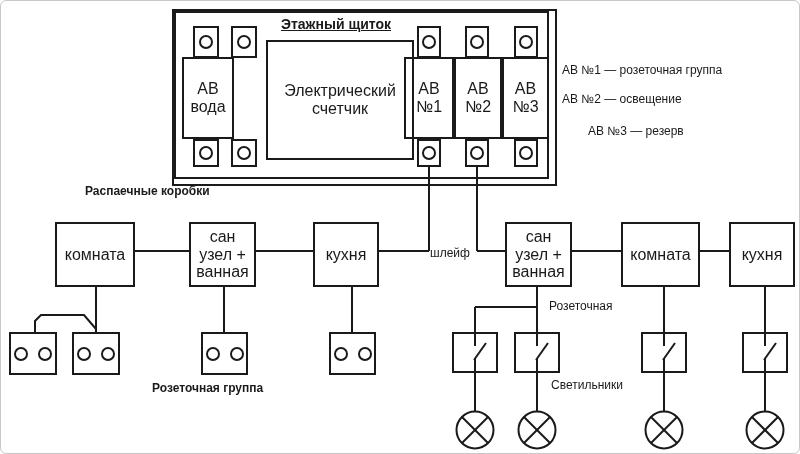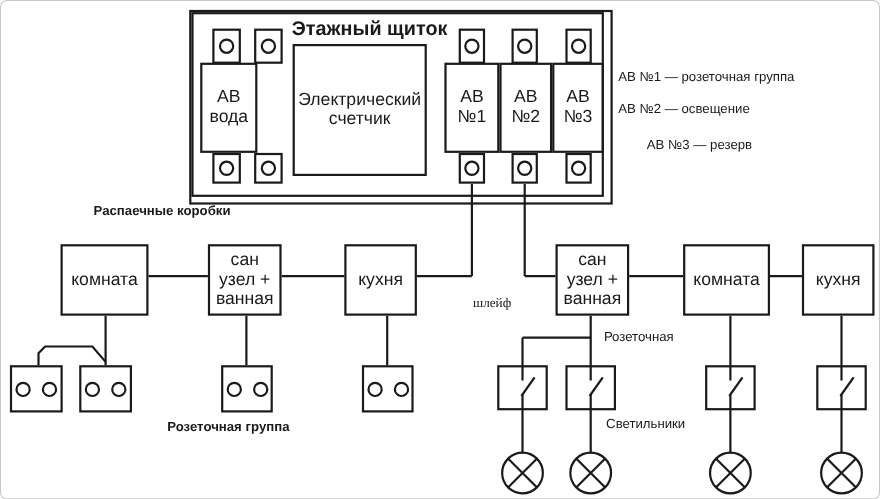--- a/index.html
+++ b/index.html
@@ -102,40 +102,40 @@
       <g>
         <circle cx="764" cy="429" r="18.5"></circle>
         <path d="M751,416 L777,442"></path>
           <path d="M777,416 L751,442"></path>
       </g>
     </g>
   </svg>
 
   <div class="abs frame" style="left:171px;top:8px;width:385px;height:177px;"></div>
   <div class="abs frame" style="left:173px;top:10px;width:375px;height:168px;"></div>
-  <div class="lbl bold" style="left:245px;top:16px;width:180px;text-align:center;font-size:18px;">Этажный щиток</div>
+  <div class="lbl bold" style="left:245px;top:16px;width:180px;text-align:center;font-size:14px;text-decoration:underline;">Этажный щиток</div>
 
   <div class="tab tab-top" style="left:192px;top:25px;width:26px;height:32px;">
       <div class="circ"></div>
     </div>
   <div class="tab tab-top" style="left:230px;top:25px;width:26px;height:32px;">
       <div class="circ"></div>
     </div>
   <div class="tab tab-top" style="left:416px;top:25px;width:24px;height:32px;">
       <div class="circ"></div>
     </div>
   <div class="tab tab-top" style="left:464px;top:25px;width:24px;height:32px;">
       <div class="circ"></div>
     </div>
   <div class="tab tab-top" style="left:513px;top:25px;width:24px;height:32px;">
       <div class="circ"></div>
     </div>
 
   <div class="box" style="left:181px;top:56px;width:52px;height:82px;">АВ вода</div>
-  <div class="box" style="left:265px;top:39px;width:122px;height:120px;">Электрический
+  <div class="box" style="left:265px;top:39px;width:148px;height:120px;">Электрический
 счетчик</div>
   <div class="box" style="left:403px;top:56px;width:50px;height:82px;">АВ
 №1</div>
   <div class="box" style="left:453px;top:56px;width:48px;height:82px;">АВ
 №2</div>
   <div class="box" style="left:501px;top:56px;width:47px;height:82px;">АВ
 №3</div>
 
   <div class="tab tab-bot" style="left:192px;top:138px;width:26px;height:28px;">
       <div class="circ"></div>
@@ -164,21 +164,21 @@
 узел +
 ванная</div>
   <div class="box" style="left:312px;top:221px;width:66px;height:65px;">кухня</div>
 
   <div class="box" style="left:504px;top:221px;width:67px;height:65px;">сан
 узел +
 ванная</div>
   <div class="box" style="left:620px;top:221px;width:79px;height:65px;">комната</div>
   <div class="box" style="left:728px;top:221px;width:66px;height:65px;">кухня</div>
 
-  <div class="lbl" style="left:429px;top:268px;font-family:Liberation Serif, serif;">шлейф</div>
+  <div class="lbl" style="left:429px;top:246px;">шлейф</div>
 
   <div class="socket" style="left:8px;top:331px;width:48px;height:43px;">
     <div class="circ"></div>
       <div class="circ"></div>
   </div>
   <div class="socket" style="left:71px;top:331px;width:48px;height:43px;">
     <div class="circ"></div>
       <div class="circ"></div>
   </div>
   <div class="socket" style="left:200px;top:331px;width:47px;height:43px;">

